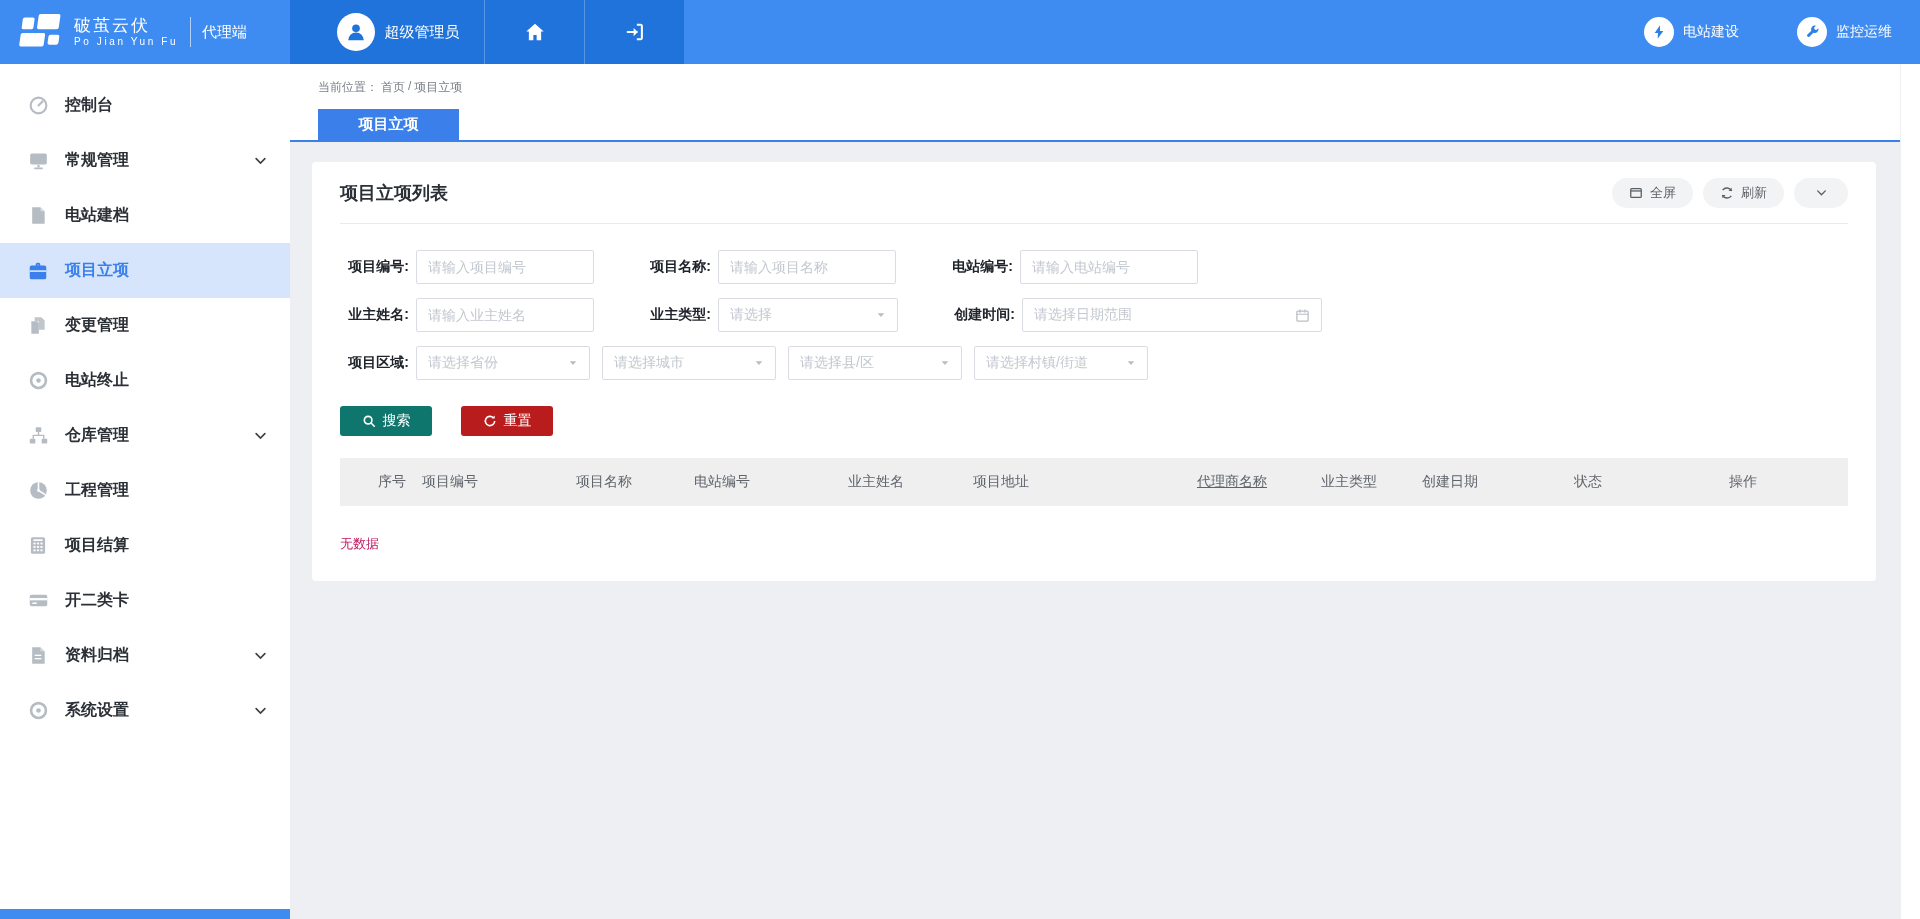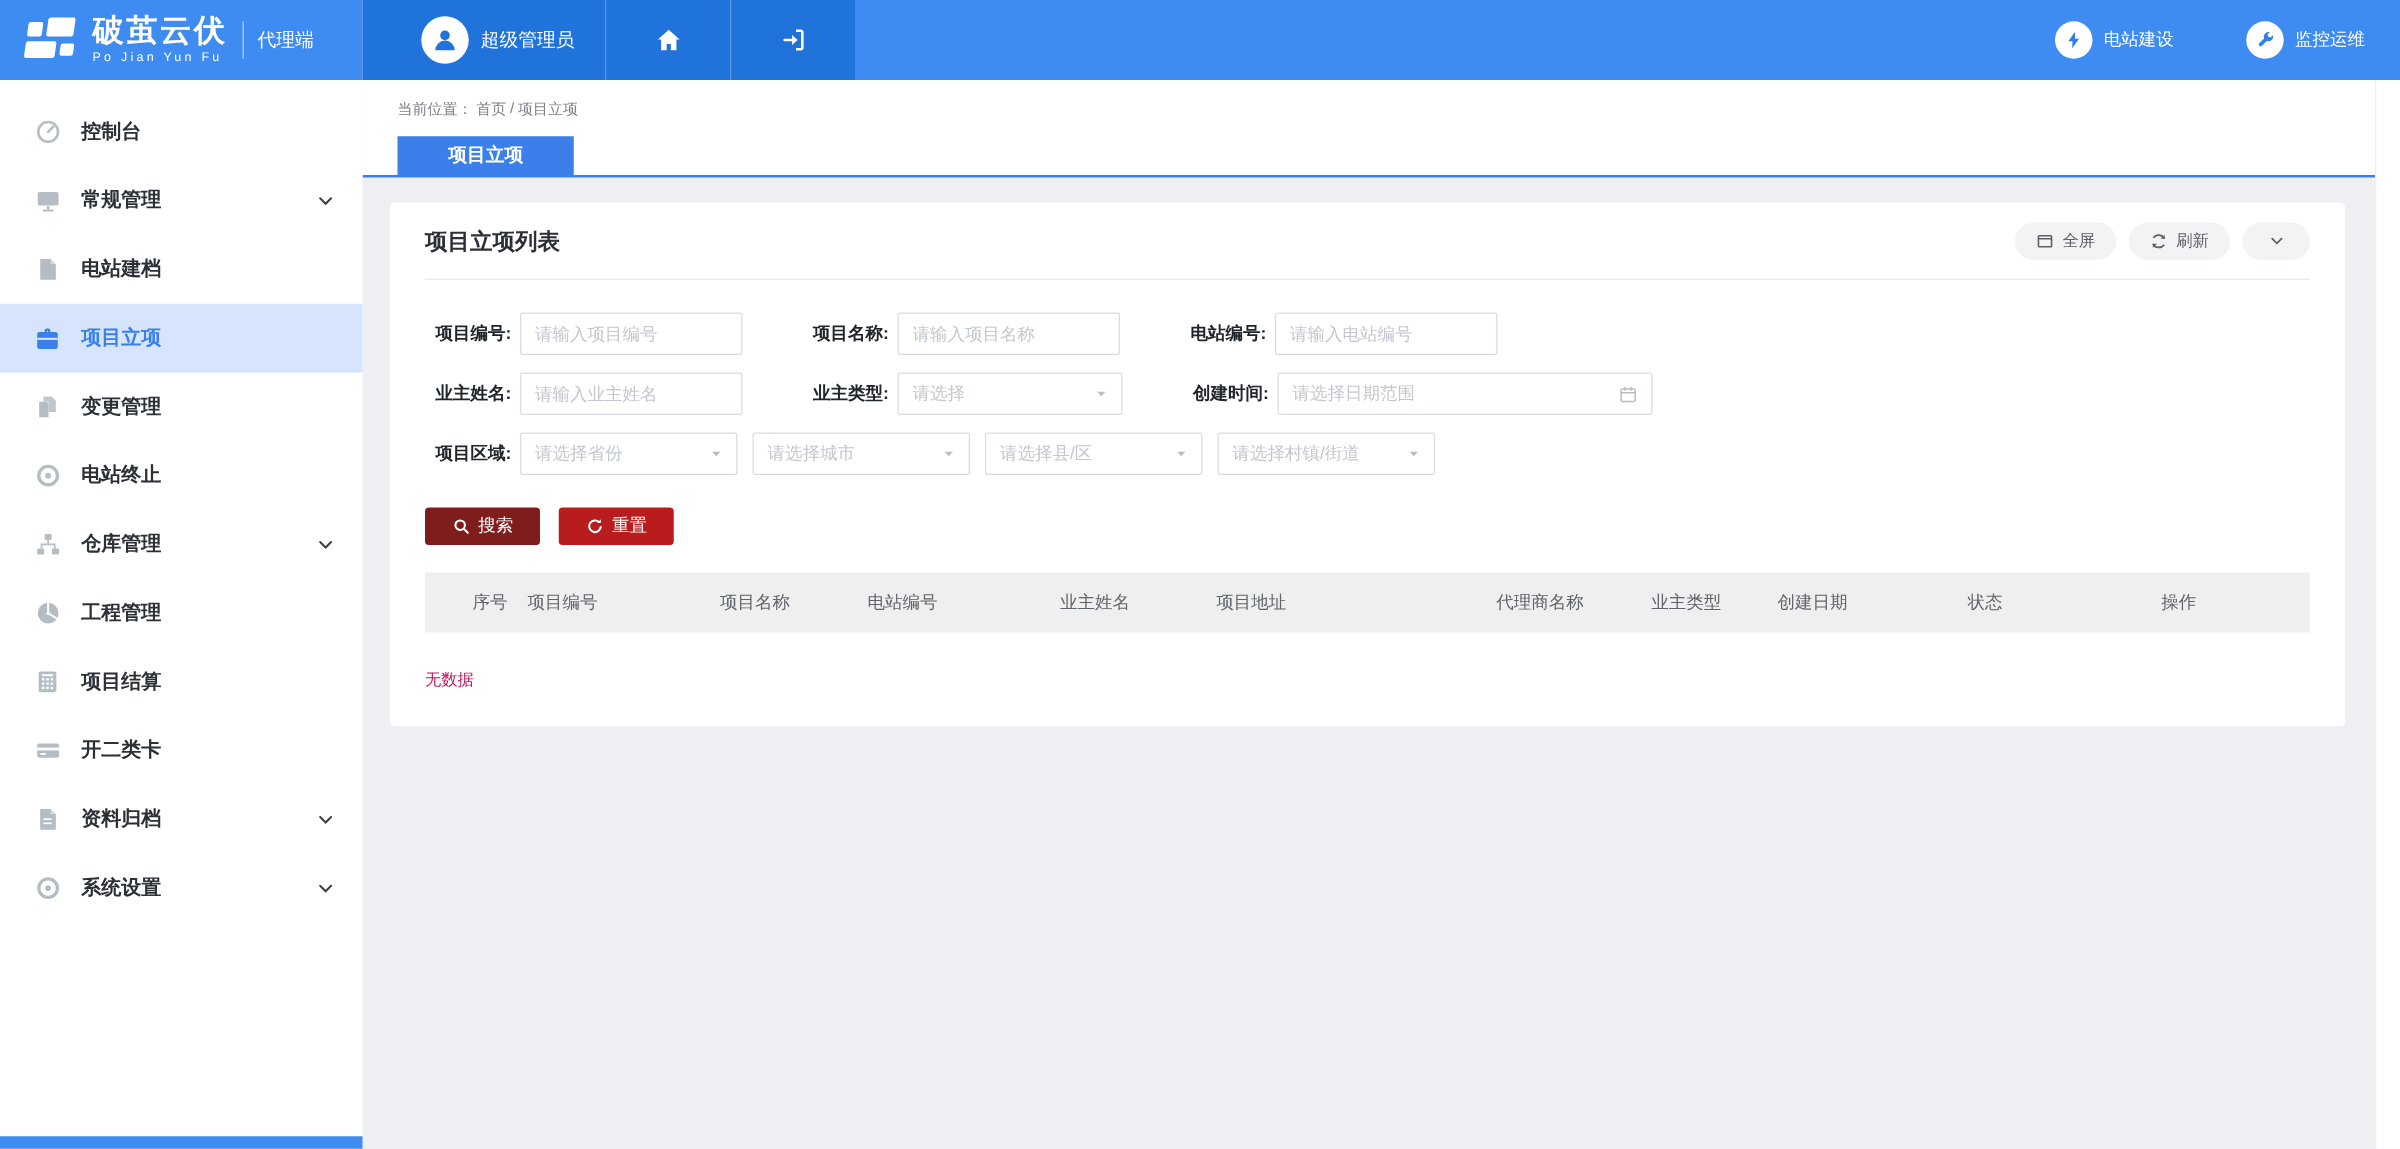--- a/index.html
+++ b/index.html
@@ -4,21 +4,21 @@
 <style>
   * { margin:0; padding:0; box-sizing:border-box; }
   html,body { width:1920px; height:919px; overflow:hidden;
     font-family:"Liberation Sans","DejaVu Sans",sans-serif; background:#edeff3; }
 
   
   .header { position:absolute; top:0; left:0; width:1920px; height:64px; display:flex; z-index:20; }
   .brand { width:290px; background:#3e8bf2; color:#fff; display:flex; align-items:center; padding-left:18px; flex-shrink:0; }
   .logo-mark { width:46px; height:40px; display:flex; align-items:center; }
   .brand-text { margin-left:10px; display:flex; flex-direction:column; }
-  .brand-name { font-size:25px; font-weight:bold; letter-spacing:2px; line-height:1.05; white-space:nowrap;text-align:right; }
+  .brand-name { font-size:17px; font-weight:normal; letter-spacing:2px; line-height:1.05; white-space:nowrap; }
   .brand-sub { font-size:10px; letter-spacing:2.6px; margin-top:2px; white-space:nowrap; }
   .brand-divider { width:1px; height:30px; background:rgba(255,255,255,.6); margin-left:12px; flex-shrink:0; }
   .portal { font-size:15px; margin-left:11px; white-space:nowrap; }
 
   .user-strip { background:#2173dc; color:#fff; display:flex; flex-shrink:0;padding-left:22px; }
   .cell { display:flex; align-items:center; justify-content:center; cursor:pointer; }
   .avatar-cell { width:172px; gap:10px; }
   .avatar { width:38px; height:38px; border-radius:50%; background:#fff; color:#2173dc; display:flex; align-items:center; justify-content:center; flex-shrink:0; }
   .user-name { font-size:15px; white-space:nowrap; }
   .icon-cell { width:100px; border-left:1px solid rgba(255,255,255,.25); color:#fff; }
@@ -63,28 +63,28 @@
   .f-input::placeholder { color:#c3c7cf; }
   .f-select { width:180px; height:34px; border:1px solid #d9dce3; border-radius:2px; background:#fff; display:flex; align-items:center; justify-content:space-between; padding:0 11px; font-size:14px; color:#c3c7cf; cursor:pointer; }
   .f-select .caret { color:#b9bdc5; display:flex; }
   .f-date { width:300px; height:34px; border:1px solid #d9dce3; border-radius:2px; background:#fff; display:flex; align-items:center; justify-content:space-between; padding:0 11px; font-size:14px; color:#c3c7cf; cursor:pointer; }
   .f-date .cal { color:#b9bdc5; display:flex; }
   .region-wrap { display:flex; gap:12px; }
   .region-wrap .f-select { width:174px;gap:38px; }
 
   .btn-row { display:flex; margin-top:26px; }
   .btn { height:30px; min-width:92px; border:none; border-radius:3px; color:#fff; font-size:14px; display:inline-flex; align-items:center; justify-content:center; gap:7px; cursor:pointer; font-family:inherit; }
-  .btn-search { background:#7f1d1d; margin-right:15px; }
+  .btn-search { background:#0f766e; margin-right:29px; }
   .btn-reset { background:#b91c1c; }
 
   
   .table-head { display:flex; align-items:center; height:48px; background:#efefef; margin-top:22px; font-size:14px; color:#5f646b;padding-left:32px; }
   .th { white-space:nowrap; overflow:hidden; }
   .c0{width:50px; padding-left:6px;} .c1{width:154px;} .c2{width:118px;} .c3{width:154px;}
-  .c4{width:125px;} .c5{width:224px;} .c6{width:124px;} .c7{width:101px;}
+  .c4{width:125px;} .c5{width:224px;} .c6{width:124px;text-decoration:underline;} .c7{width:101px;}
   .c8{width:152px;} .c9{width:155px;} .c10{flex:1;}
   .empty-row { text-align:left; font-size:13px; color:#be185d; padding:29px 0 4px; }
 
   .scroll-track { position:absolute; top:64px; right:0; bottom:0; width:20px; background:#fff; border-left:1px solid #eef0f2; z-index:15; }
 
   svg { display:block; }
 </style>
 </head>
 <body>
 

